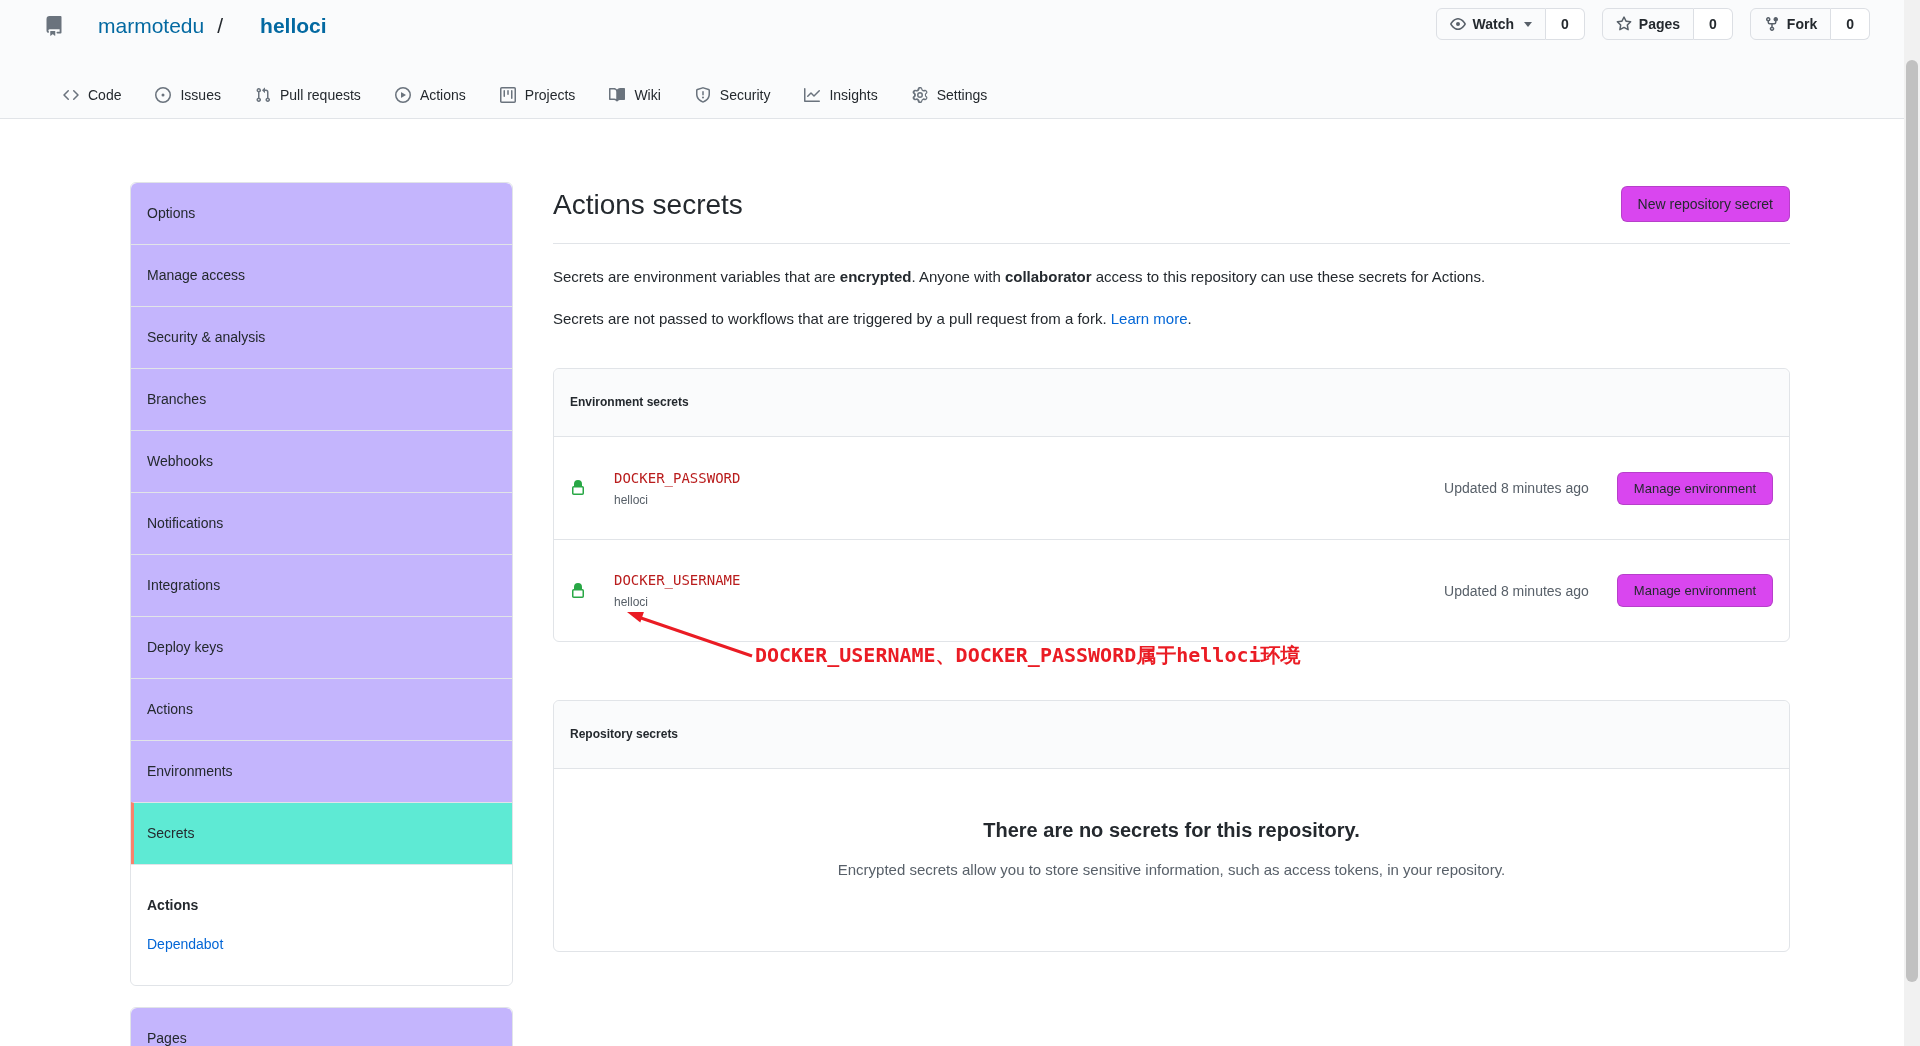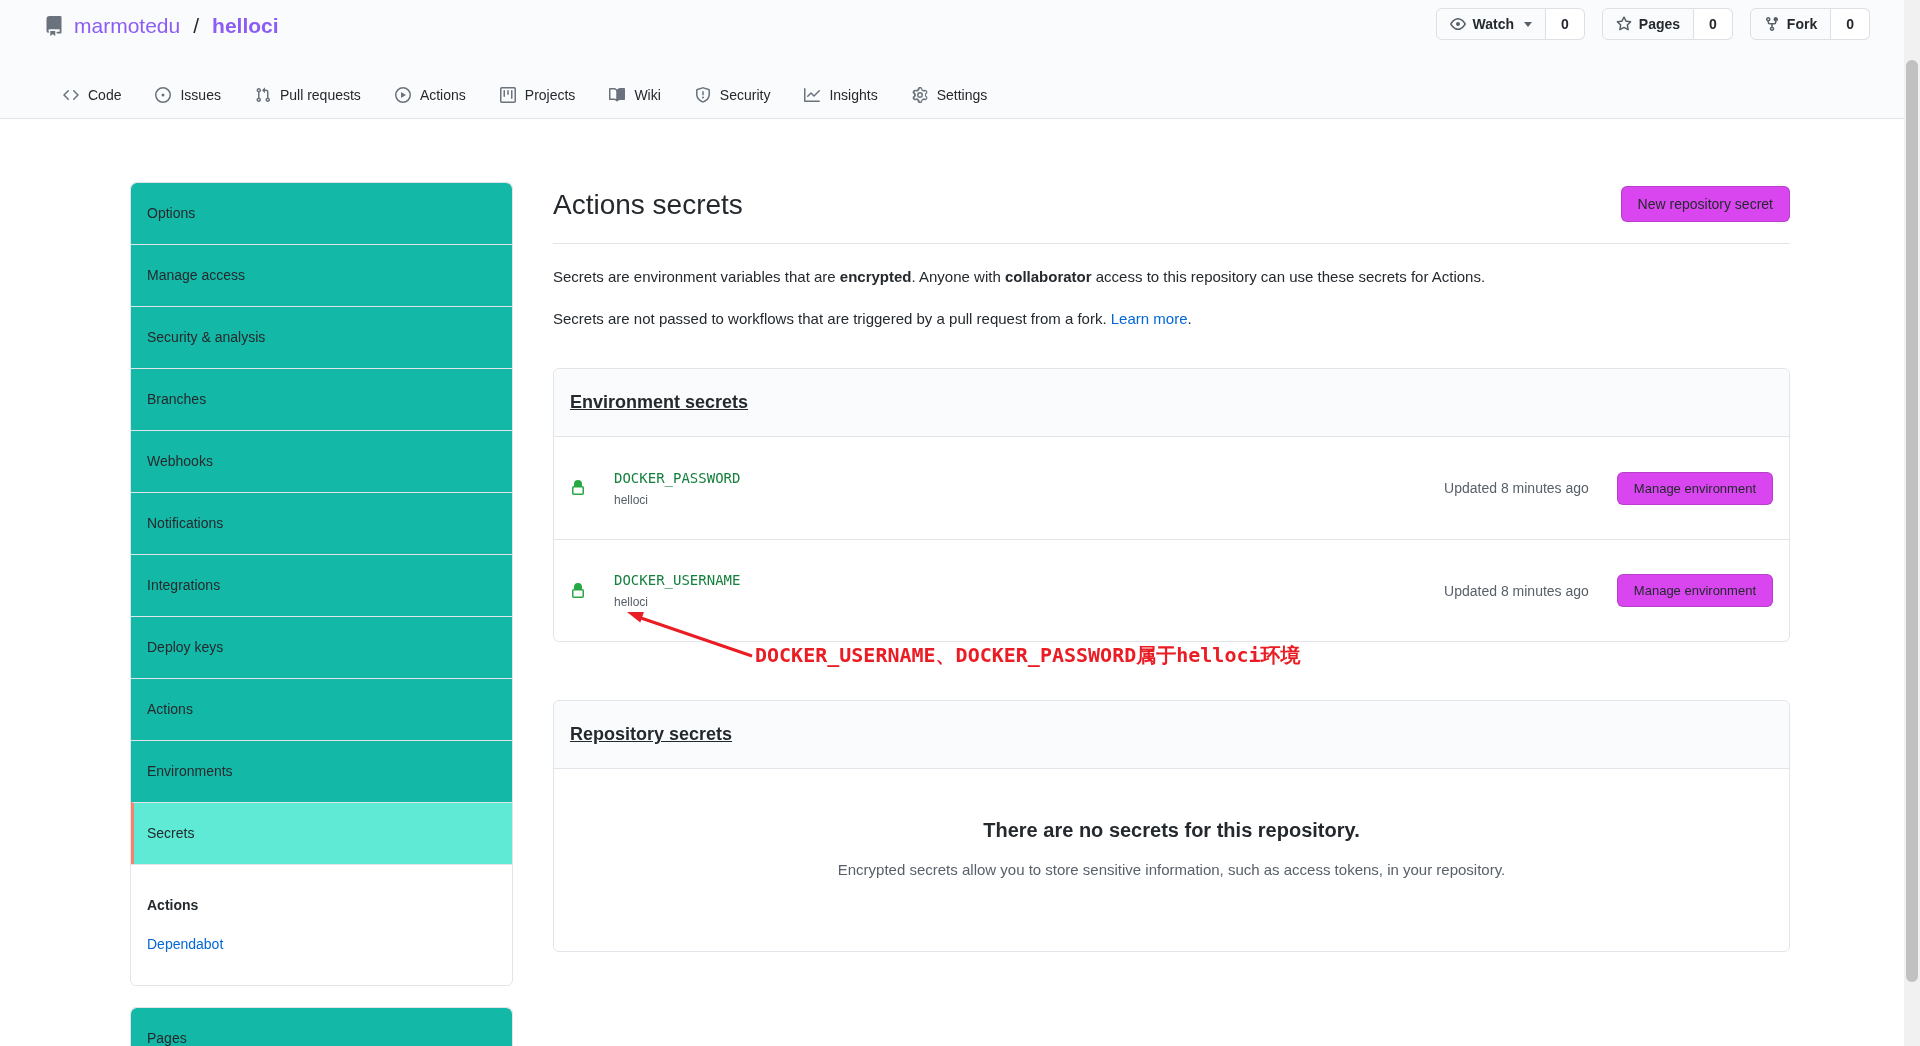--- a/index.html
+++ b/index.html
@@ -14,21 +14,21 @@
   
   .page-header {
     position:absolute; top:0; left:0; width:1920px; height:119px;
     background:#fafbfc; border-bottom:1px solid #e1e4e8;
   }
   .repo-title {
     position:absolute; top:12px; left:44px;
     display:flex; align-items:center; gap:10px; font-size:21px; line-height:28px;
   }
   .repo-title .octicon { color:#6a737d; display:flex; }
-  .repo-title a { color:#8b5cf6; text-decoration:none; }
+  .repo-title a { color:#0369a1; text-decoration:none;margin-left:24px; }
   .repo-title .repo-name { font-weight:600; }
   .repo-title .slash { color:#24292e; margin:0 3px; }
 
   .header-actions { position:absolute; top:8px; right:50px; display:flex; gap:17px; }
   .social { display:flex; font-size:14px; font-weight:600; color:#24292e; }
   .social .seg {
     display:flex; align-items:center; gap:7px;
     padding:5px 13px; background:#fafbfc; border:1px solid #dcdfe4; cursor:pointer;
     height:32px;
   }
@@ -42,21 +42,21 @@
     display:flex; align-items:center; gap:9px;
     padding:15px 17px 16px; font-size:14px; color:#24292e; text-decoration:none;
   }
   .nav-tab .octicon { color:#6a737d; display:flex; }
 
   
   .sidebar { position:absolute; left:130px; top:182px; width:383px; }
   .menu { background:#fff; border:1px solid #e1e4e8; border-radius:6px; }
   .menu-item {
     display:block; padding:20px 16px; font-size:14px; line-height:21px;
-    color:#24292e; background:#14b8a6; border-top:1px solid #e1e4e8; text-decoration:none;
+    color:#24292e; background:#c4b5fd; border-top:1px solid #e1e4e8; text-decoration:none;
   }
   .menu-item:first-child { border-top:0; border-radius:6px 6px 0 0; }
   .menu-item.active { background:#5eead4; border-left:3px solid #f9826c; padding-left:13px; }
   .submenu { background:#fff; border-top:1px solid #e1e4e8; padding:30px 16px; border-radius:0 0 6px 6px; }
   .submenu-header { display:block; font-weight:700; font-size:14px; line-height:21px; color:#24292e; text-decoration:none; margin-bottom:18px; }
   .submenu-link { display:block; color:#0366d6; font-size:14px; line-height:21px; text-decoration:none; }
   .menu.below { margin-top:21px; }
 
   
   .main { position:absolute; left:553px; top:186px; width:1237px; }
@@ -70,29 +70,29 @@
   }
   .rule { border:0; border-top:1px solid #e1e4e8; margin:19px 0 0; }
   p.intro { font-size:15px; line-height:22px; margin:22px 0 0; }
   p.intro + p.intro { margin-top:20px; }
   .bold { font-weight:700; }
   .link { color:#0366d6; text-decoration:none; cursor:pointer; }
 
   .box { margin-top:38px; border:1px solid #e1e4e8; border-radius:6px; background:#fff; }
   .box-header {
     background:#fafbfc; border-bottom:1px solid #e1e4e8; border-radius:6px 6px 0 0;
-    padding:23px 16px; font-size:18px; font-weight:700; line-height:21px;text-decoration:underline;
+    padding:23px 16px; font-size:12px; font-weight:700; line-height:21px;
   }
   .secret-row { display:flex; align-items:center; height:102px; padding:0 16px; }
   .secret-row + .secret-row { border-top:1px solid #e1e4e8; }
   .lock { color:#28a745; margin-right:28px; display:flex; }
   .secret-info { display:flex; flex-direction:column; gap:7px; }
   .secret-name {
     font-family:"DejaVu Sans Mono", "Liberation Mono", monospace;
-    font-size:14px; color:#15803d; text-decoration:none;
+    font-size:14px; color:#b91c1c; text-decoration:none;
   }
   .secret-env { font-size:12px; color:#586069; }
   .row-right { margin-left:auto; display:flex; align-items:center; gap:28px; }
   .updated { font-size:14px; color:#586069; }
   .btn.small { padding:8px 16px; font-size:13px; }
 
   .box.repo-secrets { margin-top:58px; }
   .empty { text-align:center; padding:48px 40px 70px; }
   .empty-title { font-size:20px; font-weight:700; margin:0; line-height:26px; }
   .empty-desc { font-size:15px; color:#586069; margin:16px 0 0; line-height:22px; }

